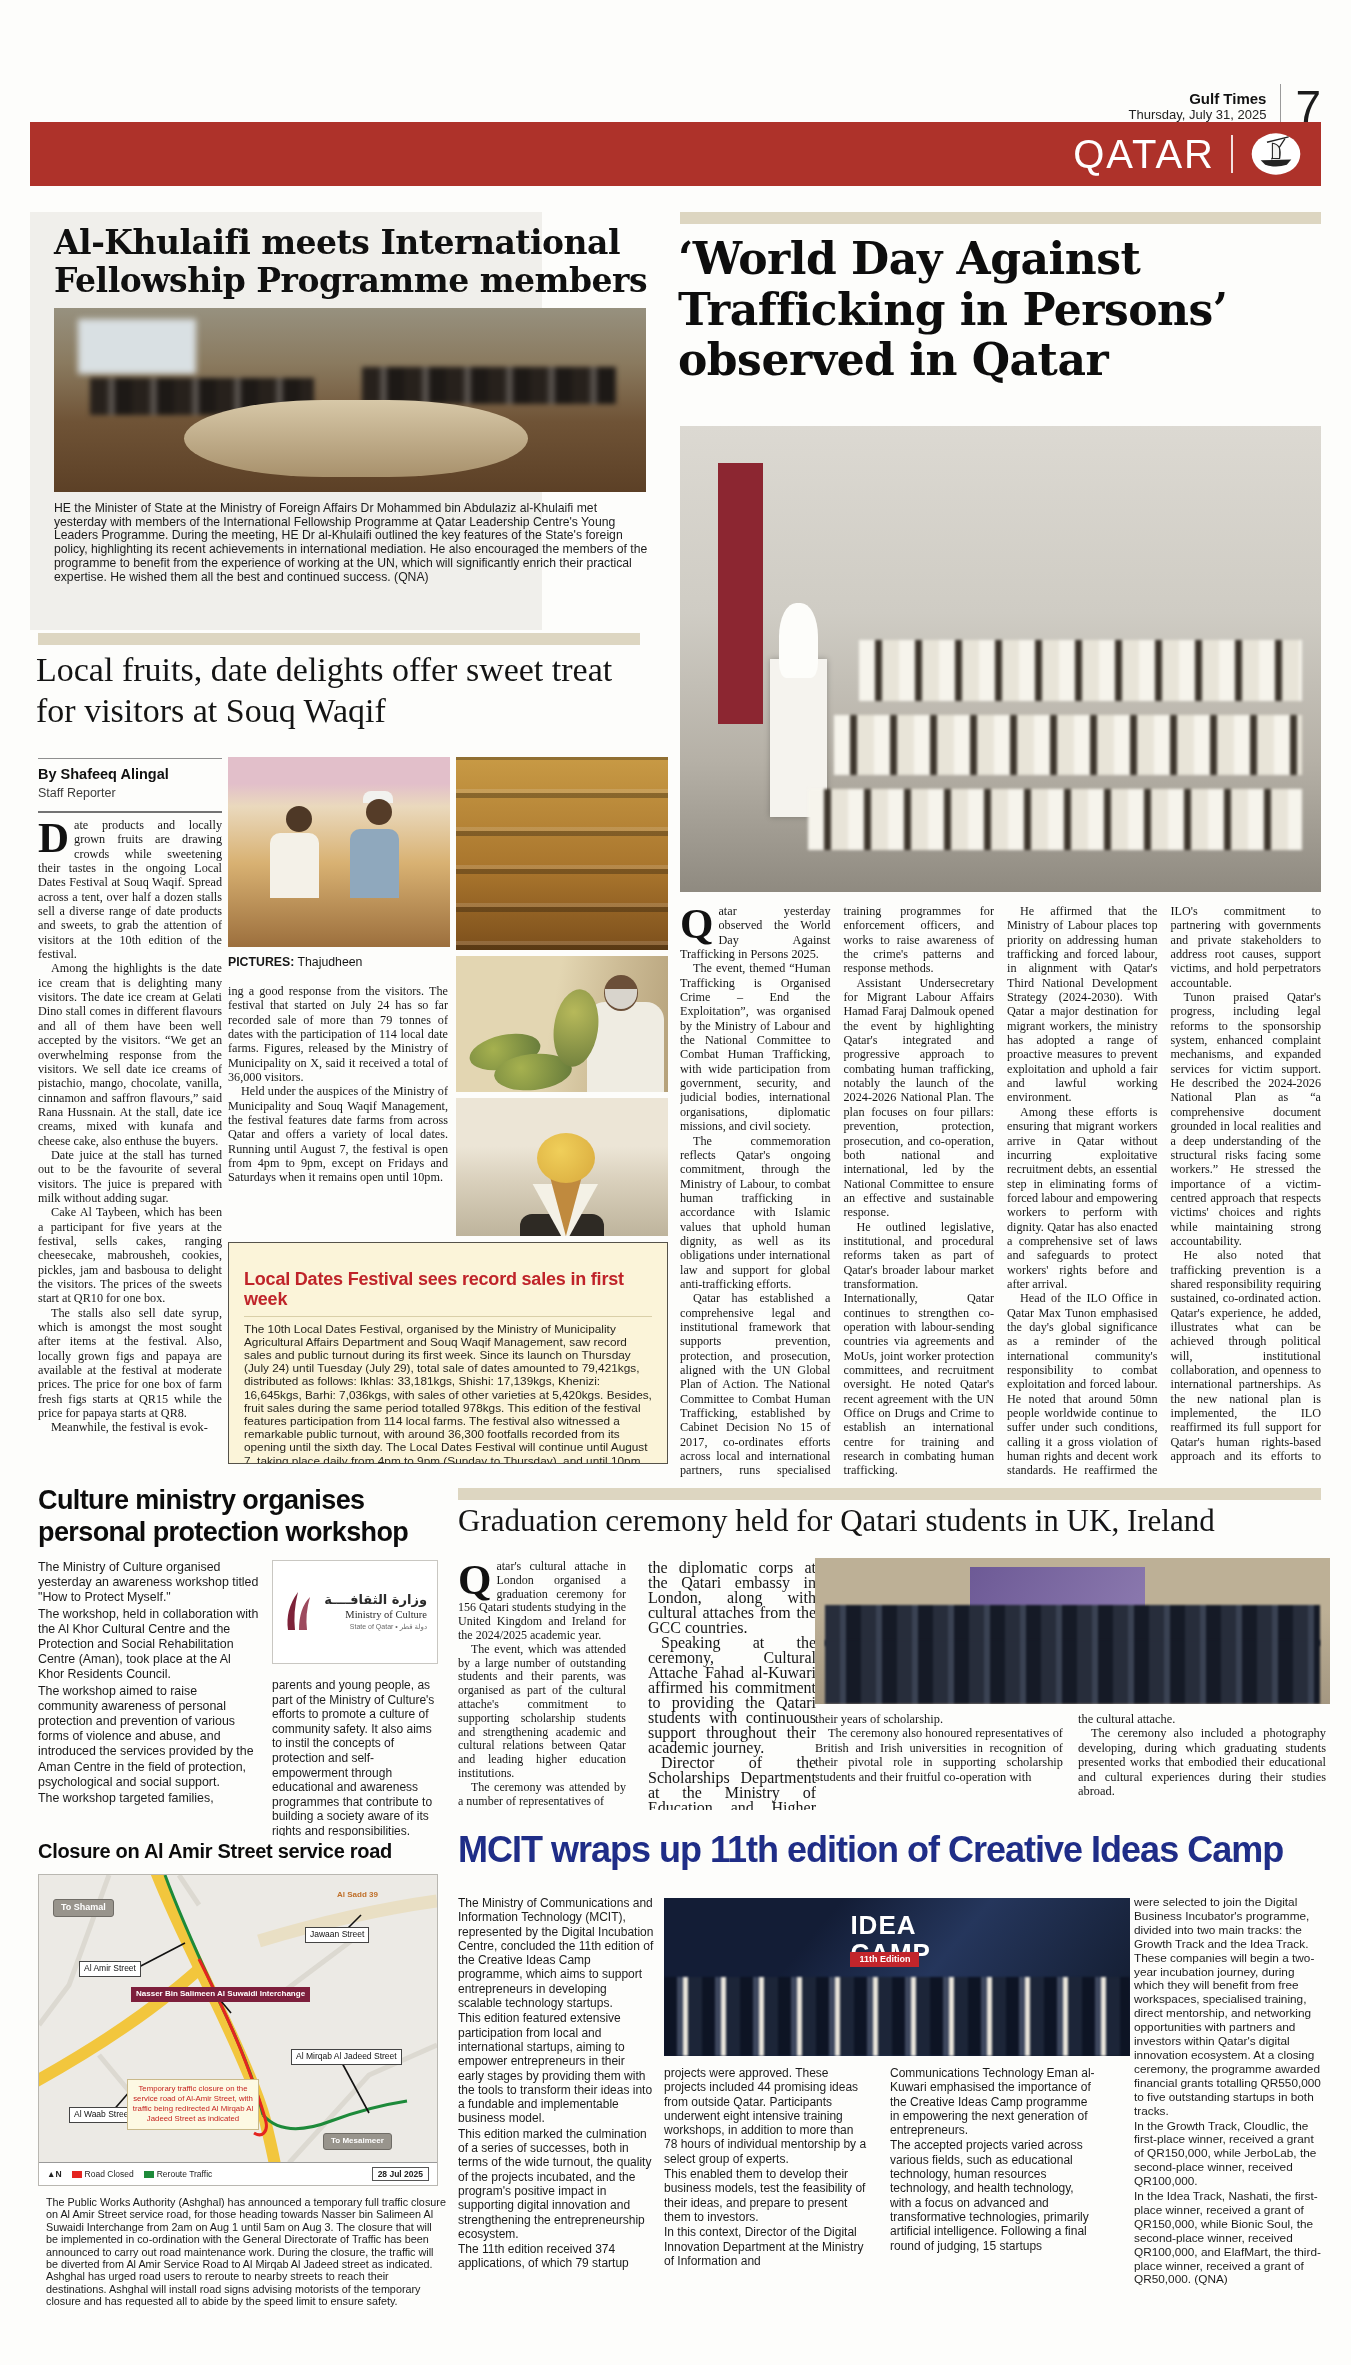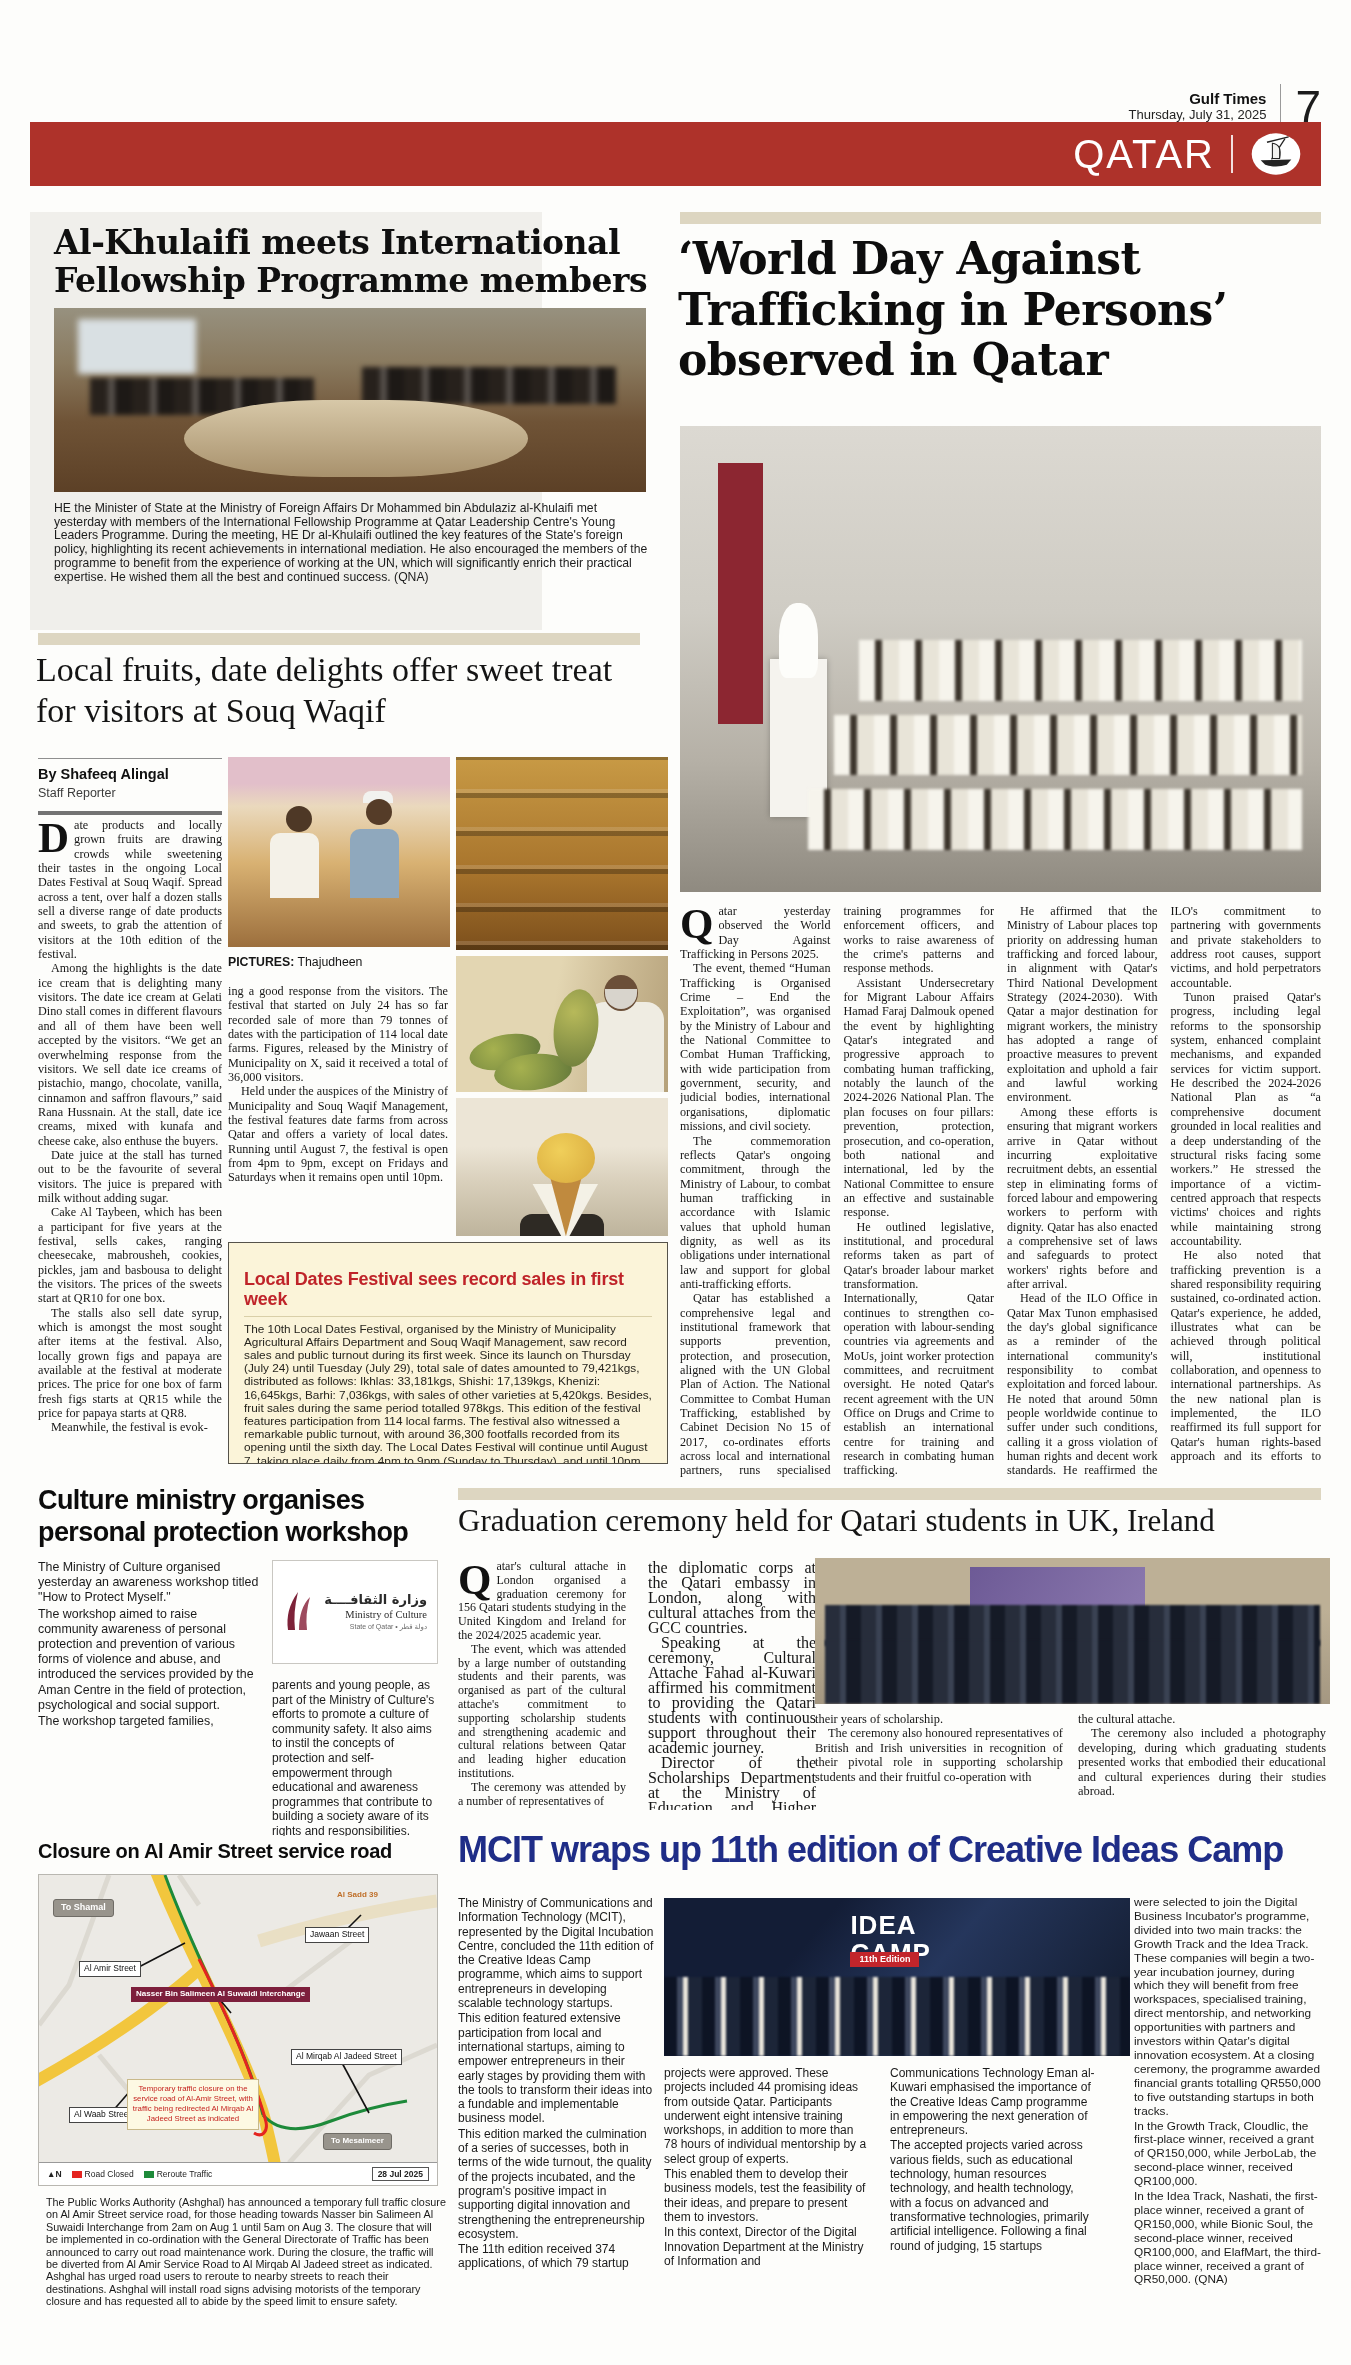--- a/index.html
+++ b/index.html
@@ -30,21 +30,21 @@
   .sans-head-sm{font:700 20px/1.15 "Liberation Sans",sans-serif;color:#0c0c0c;letter-spacing:-.3px;}
   .mcit-head{font:700 36px/1 "Liberation Sans",sans-serif;color:#1f2d87;letter-spacing:-1px;white-space:nowrap;}
   
   .serifbody{font:400 12.2px/14.35px "Liberation Serif",serif;color:#161616;text-align:justify;overflow:hidden;}
   .serifbody p{margin:0;text-indent:13px;}
   .serifbody p:first-child{text-indent:0;}
   .dropcap{float:left;font:700 43px/33px "Liberation Serif",serif;padding:3px 5px 0 0;color:#111;}
   .sansbody{font:400 12.4px/15.2px "Liberation Sans",sans-serif;color:#1b1b1b;text-align:left;overflow:hidden;}
   .sansbody p{margin:0 0 1px 0;}
   .caption{font:400 12.2px/13.7px "Liberation Sans",sans-serif;color:#1c1c1c;text-align:left;overflow:hidden;}
-  .byline-box{border-top:1px solid #8f8f8f;border-bottom:4px solid #737373;padding:7px 0 9px;}
+  .byline-box{border-top:1px solid #8f8f8f;border-bottom:2px solid #737373;padding:7px 0 9px;}
   .byline-name{font:700 14.5px/1.2 "Liberation Sans",sans-serif;color:#101010;}
   .byline-role{font:400 12.5px/1.3 "Liberation Sans",sans-serif;color:#3c3c3c;margin-top:2px;}
   .credit{font:400 12.3px/1.2 "Liberation Sans",sans-serif;color:#161616;}
   .credit b{font-weight:700;}
   
   .photo{position:absolute;overflow:hidden;}
   .kh-photo{background:linear-gradient(180deg,#97917f 0%,#8a7a5f 30%,#6f5336 62%,#5c4026 100%);}
   .kh-window{position:absolute;left:4%;top:6%;width:20%;height:30%;background:#d9e0e3;filter:blur(3px);}
   .kh-table{position:absolute;left:22%;top:50%;width:58%;height:42%;border-radius:45%/55%;
             background:linear-gradient(180deg,#d7c8a8,#a8916c);}
@@ -243,20 +243,21 @@
       <div class="datesbox-title">Local Dates Festival sees record sales in first week</div>
       <div class="datesbox-rule"></div>
       <div class="datesbox-body">The 10th Local Dates Festival, organised by the Ministry of Municipality Agricultural Affairs Department and Souq Waqif Management, saw record sales and public turnout during its first week. Since its launch on Thursday (July 24) until Tuesday (July 29), total sale of dates amounted to 79,421kgs, distributed as follows: Ikhlas: 33,181kgs, Shishi: 17,139kgs, Khenizi: 16,645kgs, Barhi: 7,036kgs, with sales of other varieties at 5,420kgs. Besides, fruit sales during the same period totalled 978kgs. This edition of the festival features participation from 114 local farms. The festival also witnessed a remarkable public turnout, with around 36,300 footfalls recorded from its opening until the sixth day. The Local Dates Festival will continue until August 7, taking place daily from 4pm to 9pm (Sunday to Thursday), and until 10pm on Fridays and Saturdays, at the eastern square of Souq Waqif.</div>
     </div>
   </section>
 
   <section>
     <h1 class="sans-head abs" style="left:38px;top:1484px;width:430px;margin:0;">Culture ministry organises personal protection workshop</h1>
     <div class="sansbody abs" style="left:38px;top:1560px;width:222px;height:276px;">
         <p>The Ministry of Culture organised yesterday an awareness workshop titled "How to Protect Myself."</p>
+        <p>The workshop, held in collaboration with the Al Khor Cultural Centre and the Protection and Social Rehabilitation Centre (Aman), took place at the Al Khor Residents Council.</p>
         <p>The workshop aimed to raise community awareness of personal protection and prevention of various forms of violence and abuse, and introduced the services provided by the Aman Centre in the field of protection, psychological and social support.</p>
         <p>The workshop targeted families,</p>
       </div>
     <div class="logobox">
       <span>
         <svg viewBox="0 0 30 44" width="30" height="58">
           <path d="M5,42 Q2,22 15,4 Q10,24 12,42 Z" fill="#7d2239"></path>
           <path d="M16,42 Q16,20 27,9 Q22,26 24,42 Z" fill="#9d4a5e"></path>
         </svg>
       </span>

